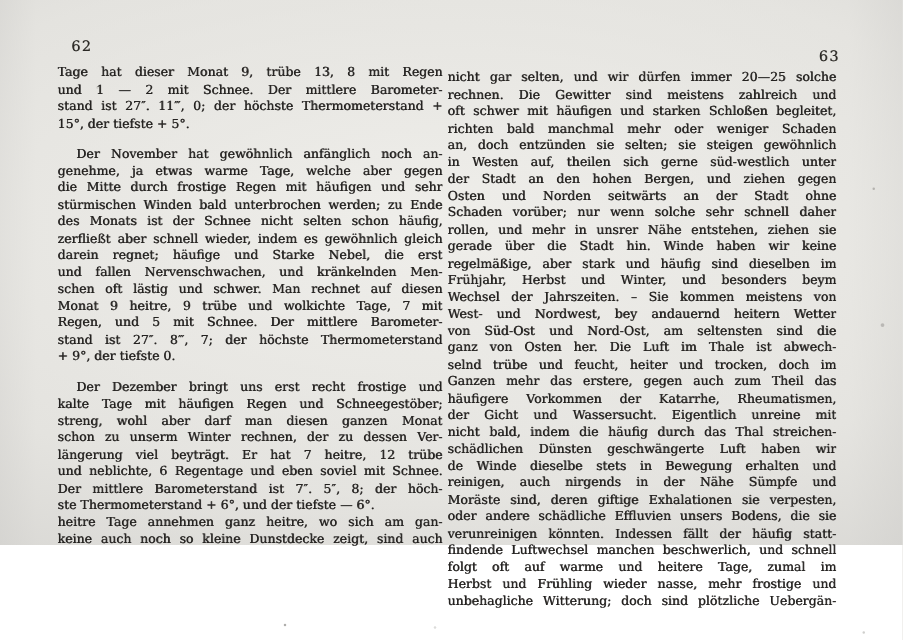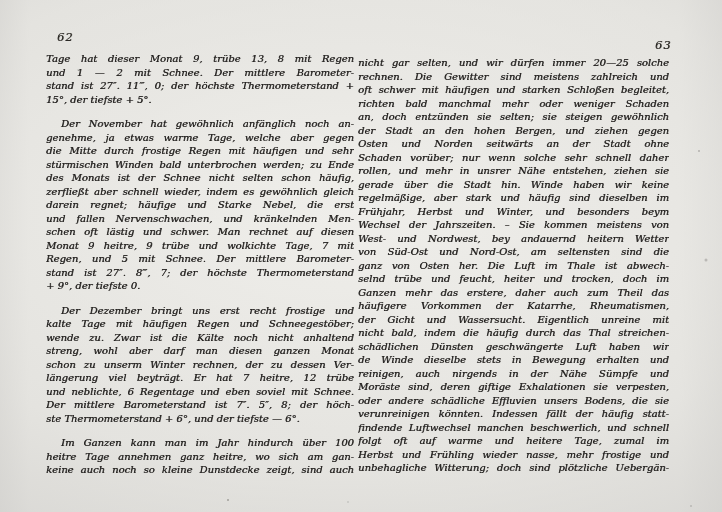--- a/index.html
+++ b/index.html
@@ -3,26 +3,25 @@
 <meta charset="utf-8">
 <style>
   html, body { margin: 0; padding: 0; }
   body {
     width: 722px; height: 512px;
     font-family: "DejaVu Serif", serif;
     overflow: hidden;
   }
   .scan {
     position: relative;
-    width: 722px; height: 512px;
+    width: 722px; height: 436px;
     background:
       radial-gradient(ellipse 120% 90% at 48% 42%, rgba(240,239,235,0.9) 0%, rgba(228,227,223,0.55) 55%, rgba(205,204,201,0.9) 100%),
       linear-gradient(90deg, #d3d2cf 0%, #e4e3df 4%, #e6e5e1 94%, #d6d5d2 100%),
       #e2e1dd;
-    font-style: italic;
   }
   .page { position: absolute; }
   .page-number {
     position: absolute;
     font-size: 11.5px;
     color: #2b2925;
     letter-spacing: 1px;
     text-shadow: 0.4px 0 0 rgba(43,41,37,0.65);
   }
   .pn-left  { left: 57px;  top: 30px; }
@@ -77,54 +76,53 @@
         <div class="text-line">zerfließt aber schnell wieder, indem es gewöhnlich gleich</div>
         <div class="text-line">darein regnet;  häufige und Starke Nebel,  die erst</div>
         <div class="text-line">und fallen Nervenschwachen,  und kränkelnden Men-</div>
         <div class="text-line">schen oft lästig und schwer.  Man rechnet auf diesen</div>
         <div class="text-line">Monat 9 heitre, 9 trübe und wolkichte Tage, 7 mit</div>
         <div class="text-line">Regen, und 5 mit Schnee. Der mittlere Barometer-</div>
         <div class="text-line">stand ist 27″. 8‴, 7;  der höchste Thermometerstand</div>
         <div class="text-line para-end">+ 9°, der tiefste 0.</div>
         <div class="text-line indent">Der Dezember bringt uns erst recht frostige und</div>
         <div class="text-line">kalte Tage mit häufigen Regen und Schneegestöber;</div>
-        <div class="text-line">wende zu.  Zwar ist die Kälte noch nicht anhaltend</div>
         <div class="text-line">streng,  wohl aber darf man diesen ganzen Monat</div>
         <div class="text-line">schon zu unserm Winter rechnen, der zu dessen Ver-</div>
         <div class="text-line">längerung viel beyträgt.  Er hat 7 heitre,  12 trübe</div>
         <div class="text-line">und neblichte, 6 Regentage und eben soviel mit Schnee.</div>
         <div class="text-line">Der mittlere Barometerstand ist 7″. 5″, 8;  der höch-</div>
         <div class="text-line para-end">ste Thermometerstand + 6°, und der tiefste — 6°.</div>
-        <div class="text-line indent">Im Ganzen kann man im Jahr hindurch über 100</div>
         <div class="text-line">heitre Tage annehmen  ganz heitre, wo sich am gan-</div>
         <div class="text-line">keine auch noch so kleine Dunstdecke zeigt, sind auch</div>
       </div>
   </div>
 
   <div class="page">
     <div class="page-number pn-right">63</div>
     <div class="text-block tb-right">
         <div class="text-line">nicht gar selten, und wir dürfen immer 20—25 solche</div>
         <div class="text-line">rechnen.  Die Gewitter sind meistens zahlreich und</div>
         <div class="text-line">oft schwer mit häufigen und starken Schloßen begleitet,</div>
         <div class="text-line">richten bald manchmal mehr oder weniger Schaden</div>
         <div class="text-line">an, doch entzünden sie selten;  sie steigen gewöhnlich</div>
+        <div class="text-line">in Westen auf,  theilen sich gerne süd-westlich unter</div>
         <div class="text-line">der Stadt an den hohen Bergen,  und ziehen gegen</div>
         <div class="text-line">Osten und Norden seitwärts an der Stadt ohne</div>
         <div class="text-line">Schaden vorüber;  nur wenn solche sehr schnell daher</div>
         <div class="text-line">rollen, und mehr in unsrer Nähe entstehen, ziehen sie</div>
         <div class="text-line">gerade über die Stadt hin.  Winde haben wir keine</div>
         <div class="text-line">regelmäßige,  aber stark und häufig sind dieselben im</div>
         <div class="text-line">Frühjahr,  Herbst und Winter,  und besonders beym</div>
         <div class="text-line">Wechsel der Jahrszeiten. – Sie kommen meistens von</div>
         <div class="text-line">West- und Nordwest,  bey andauernd heitern Wetter</div>
         <div class="text-line">von Süd-Ost und Nord-Ost,  am seltensten sind die</div>
         <div class="text-line">ganz von Osten her.  Die Luft im Thale ist abwech-</div>
         <div class="text-line">selnd trübe und feucht,  heiter und trocken,  doch im</div>
-        <div class="text-line">Ganzen mehr das erstere, daher auch zum Theil das</div>
+        <div class="text-line">Ganzen mehr das erstere, gegen auch zum Theil das</div>
         <div class="text-line">häufigere Vorkommen der Katarrhe, Rheumatismen,</div>
         <div class="text-line">der Gicht und Wassersucht.  Eigentlich unreine mit</div>
         <div class="text-line">nicht bald, indem die häufig durch das Thal streichen-</div>
         <div class="text-line">schädlichen Dünsten geschwängerte Luft haben wir</div>
         <div class="text-line">de Winde  dieselbe stets in Bewegung erhalten und</div>
         <div class="text-line">reinigen,  auch nirgends in der Nähe Sümpfe und</div>
         <div class="text-line">Moräste sind, deren giftige Exhalationen sie verpesten,</div>
         <div class="text-line">oder andere schädliche Effluvien unsers Bodens, die sie</div>
         <div class="text-line">verunreinigen könnten.  Indessen fällt der häufig statt-</div>
         <div class="text-line">findende Luftwechsel manchen beschwerlich, und schnell</div>

